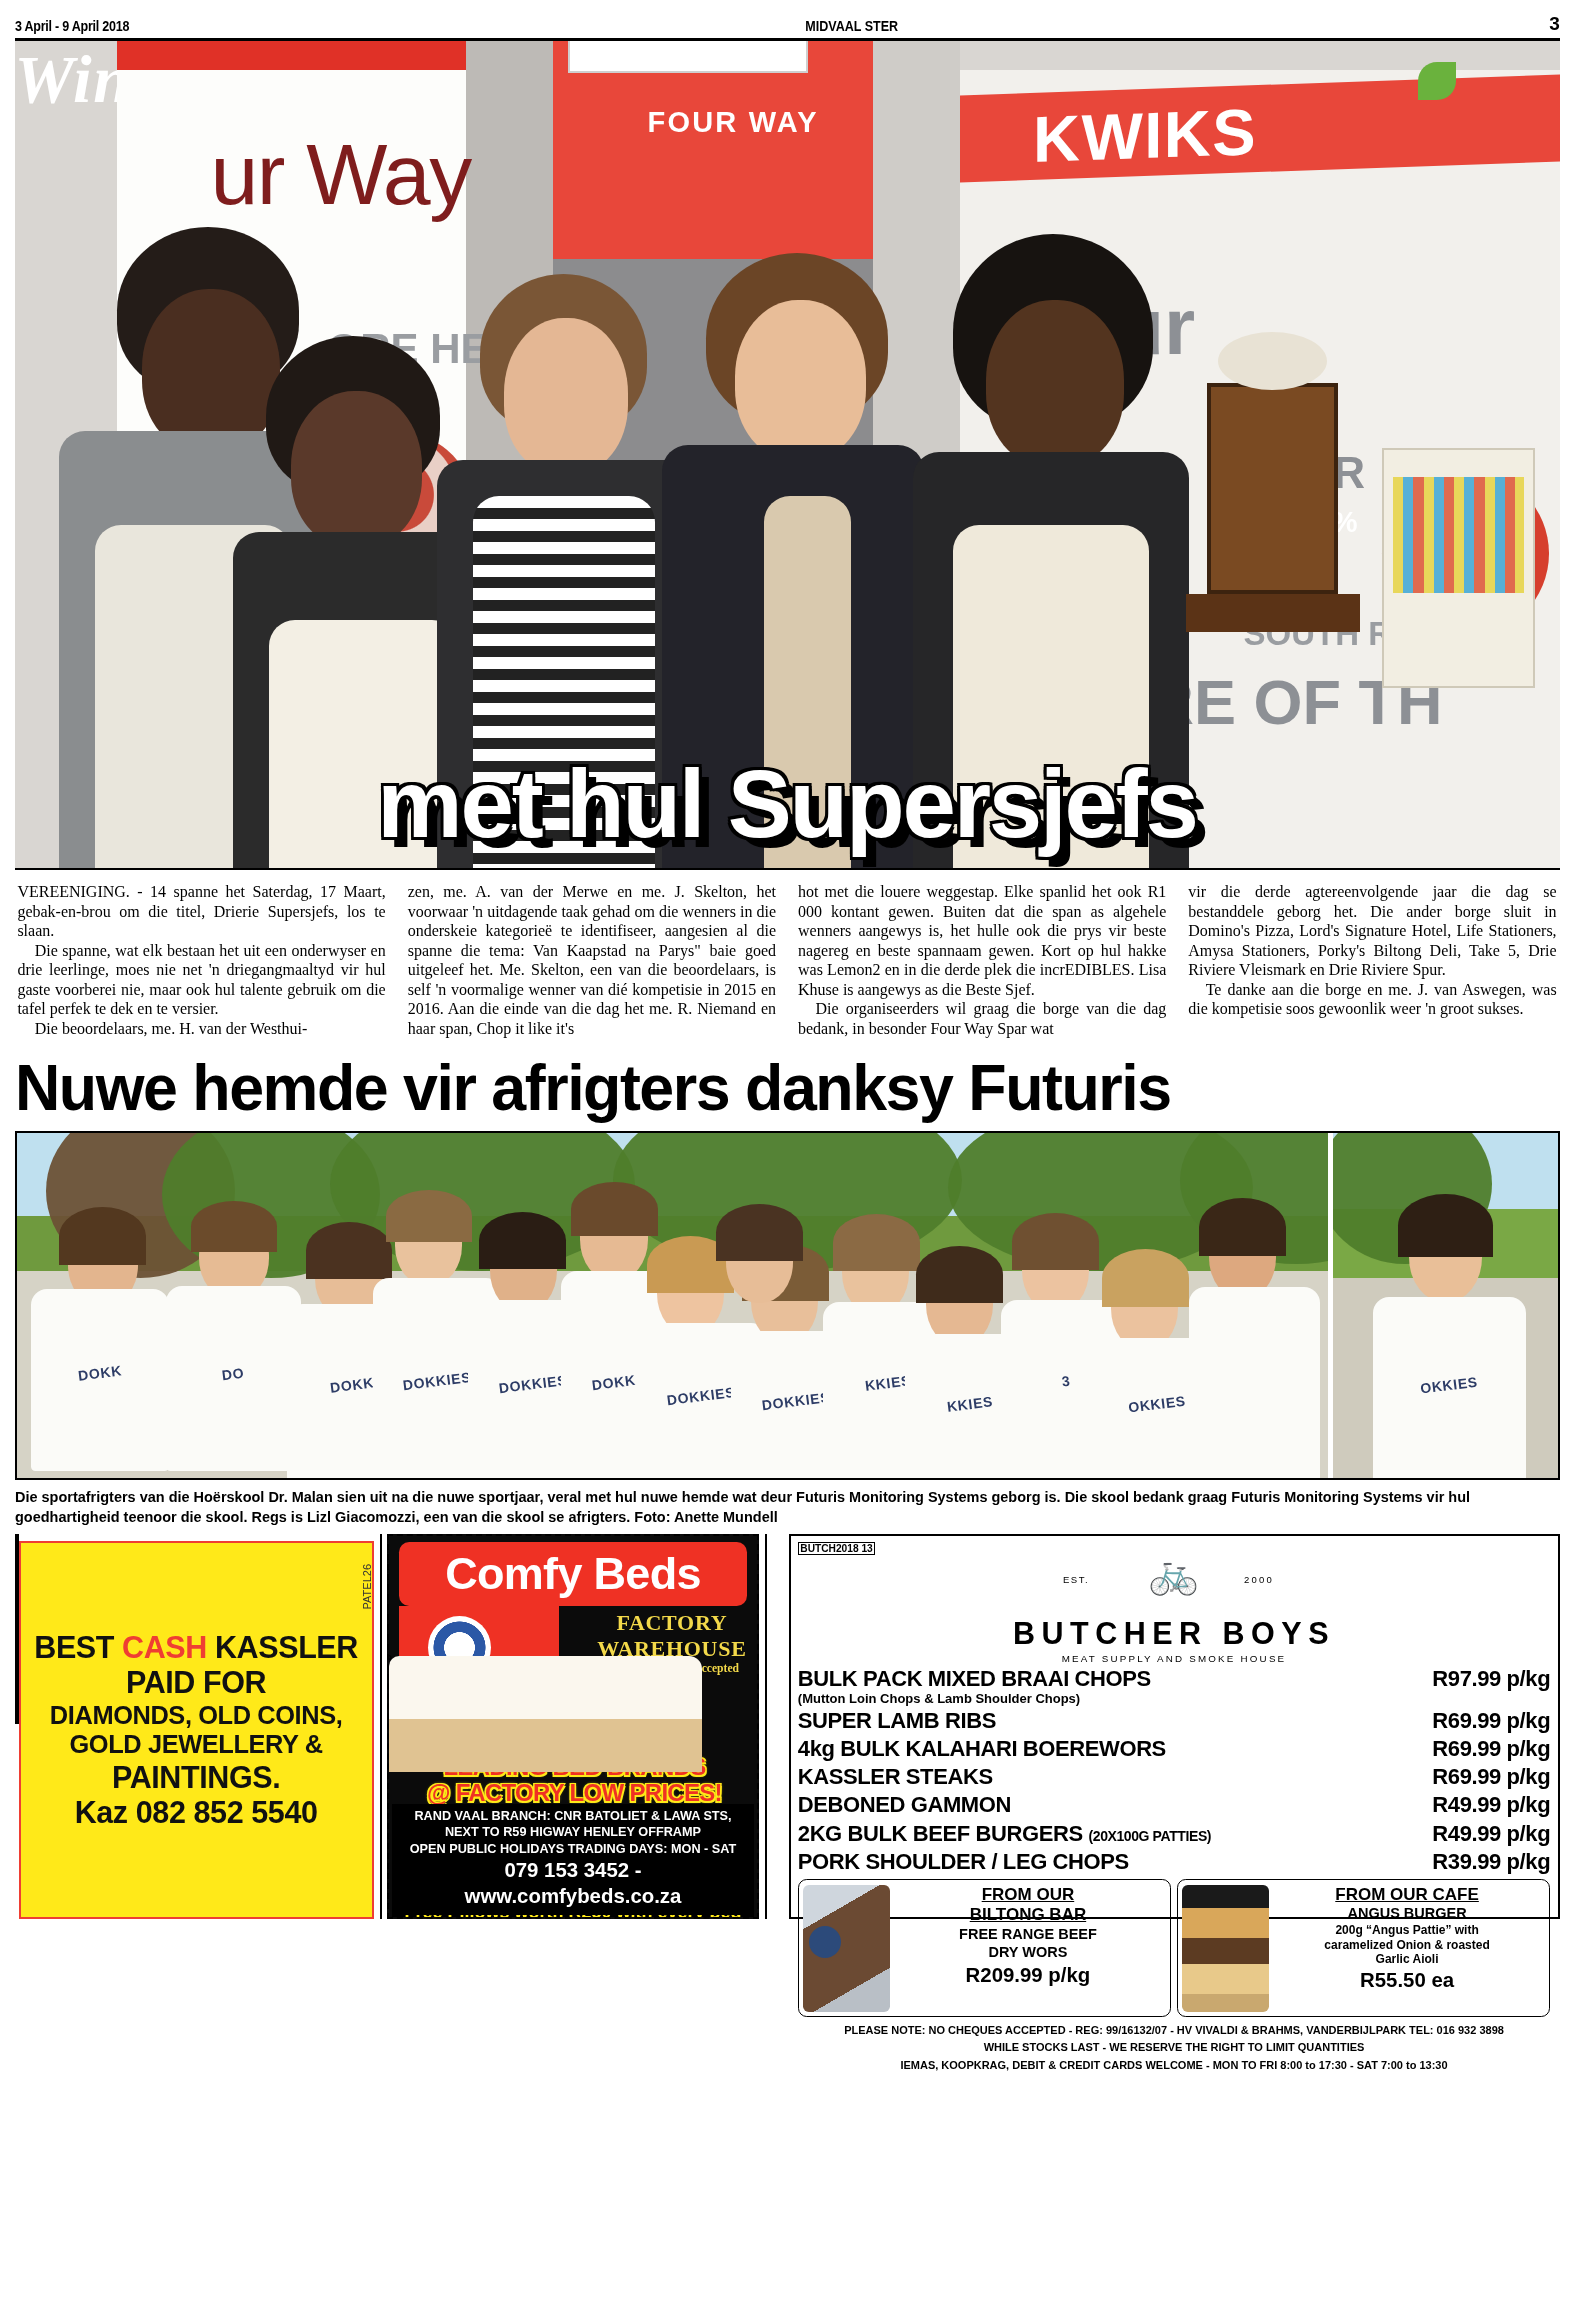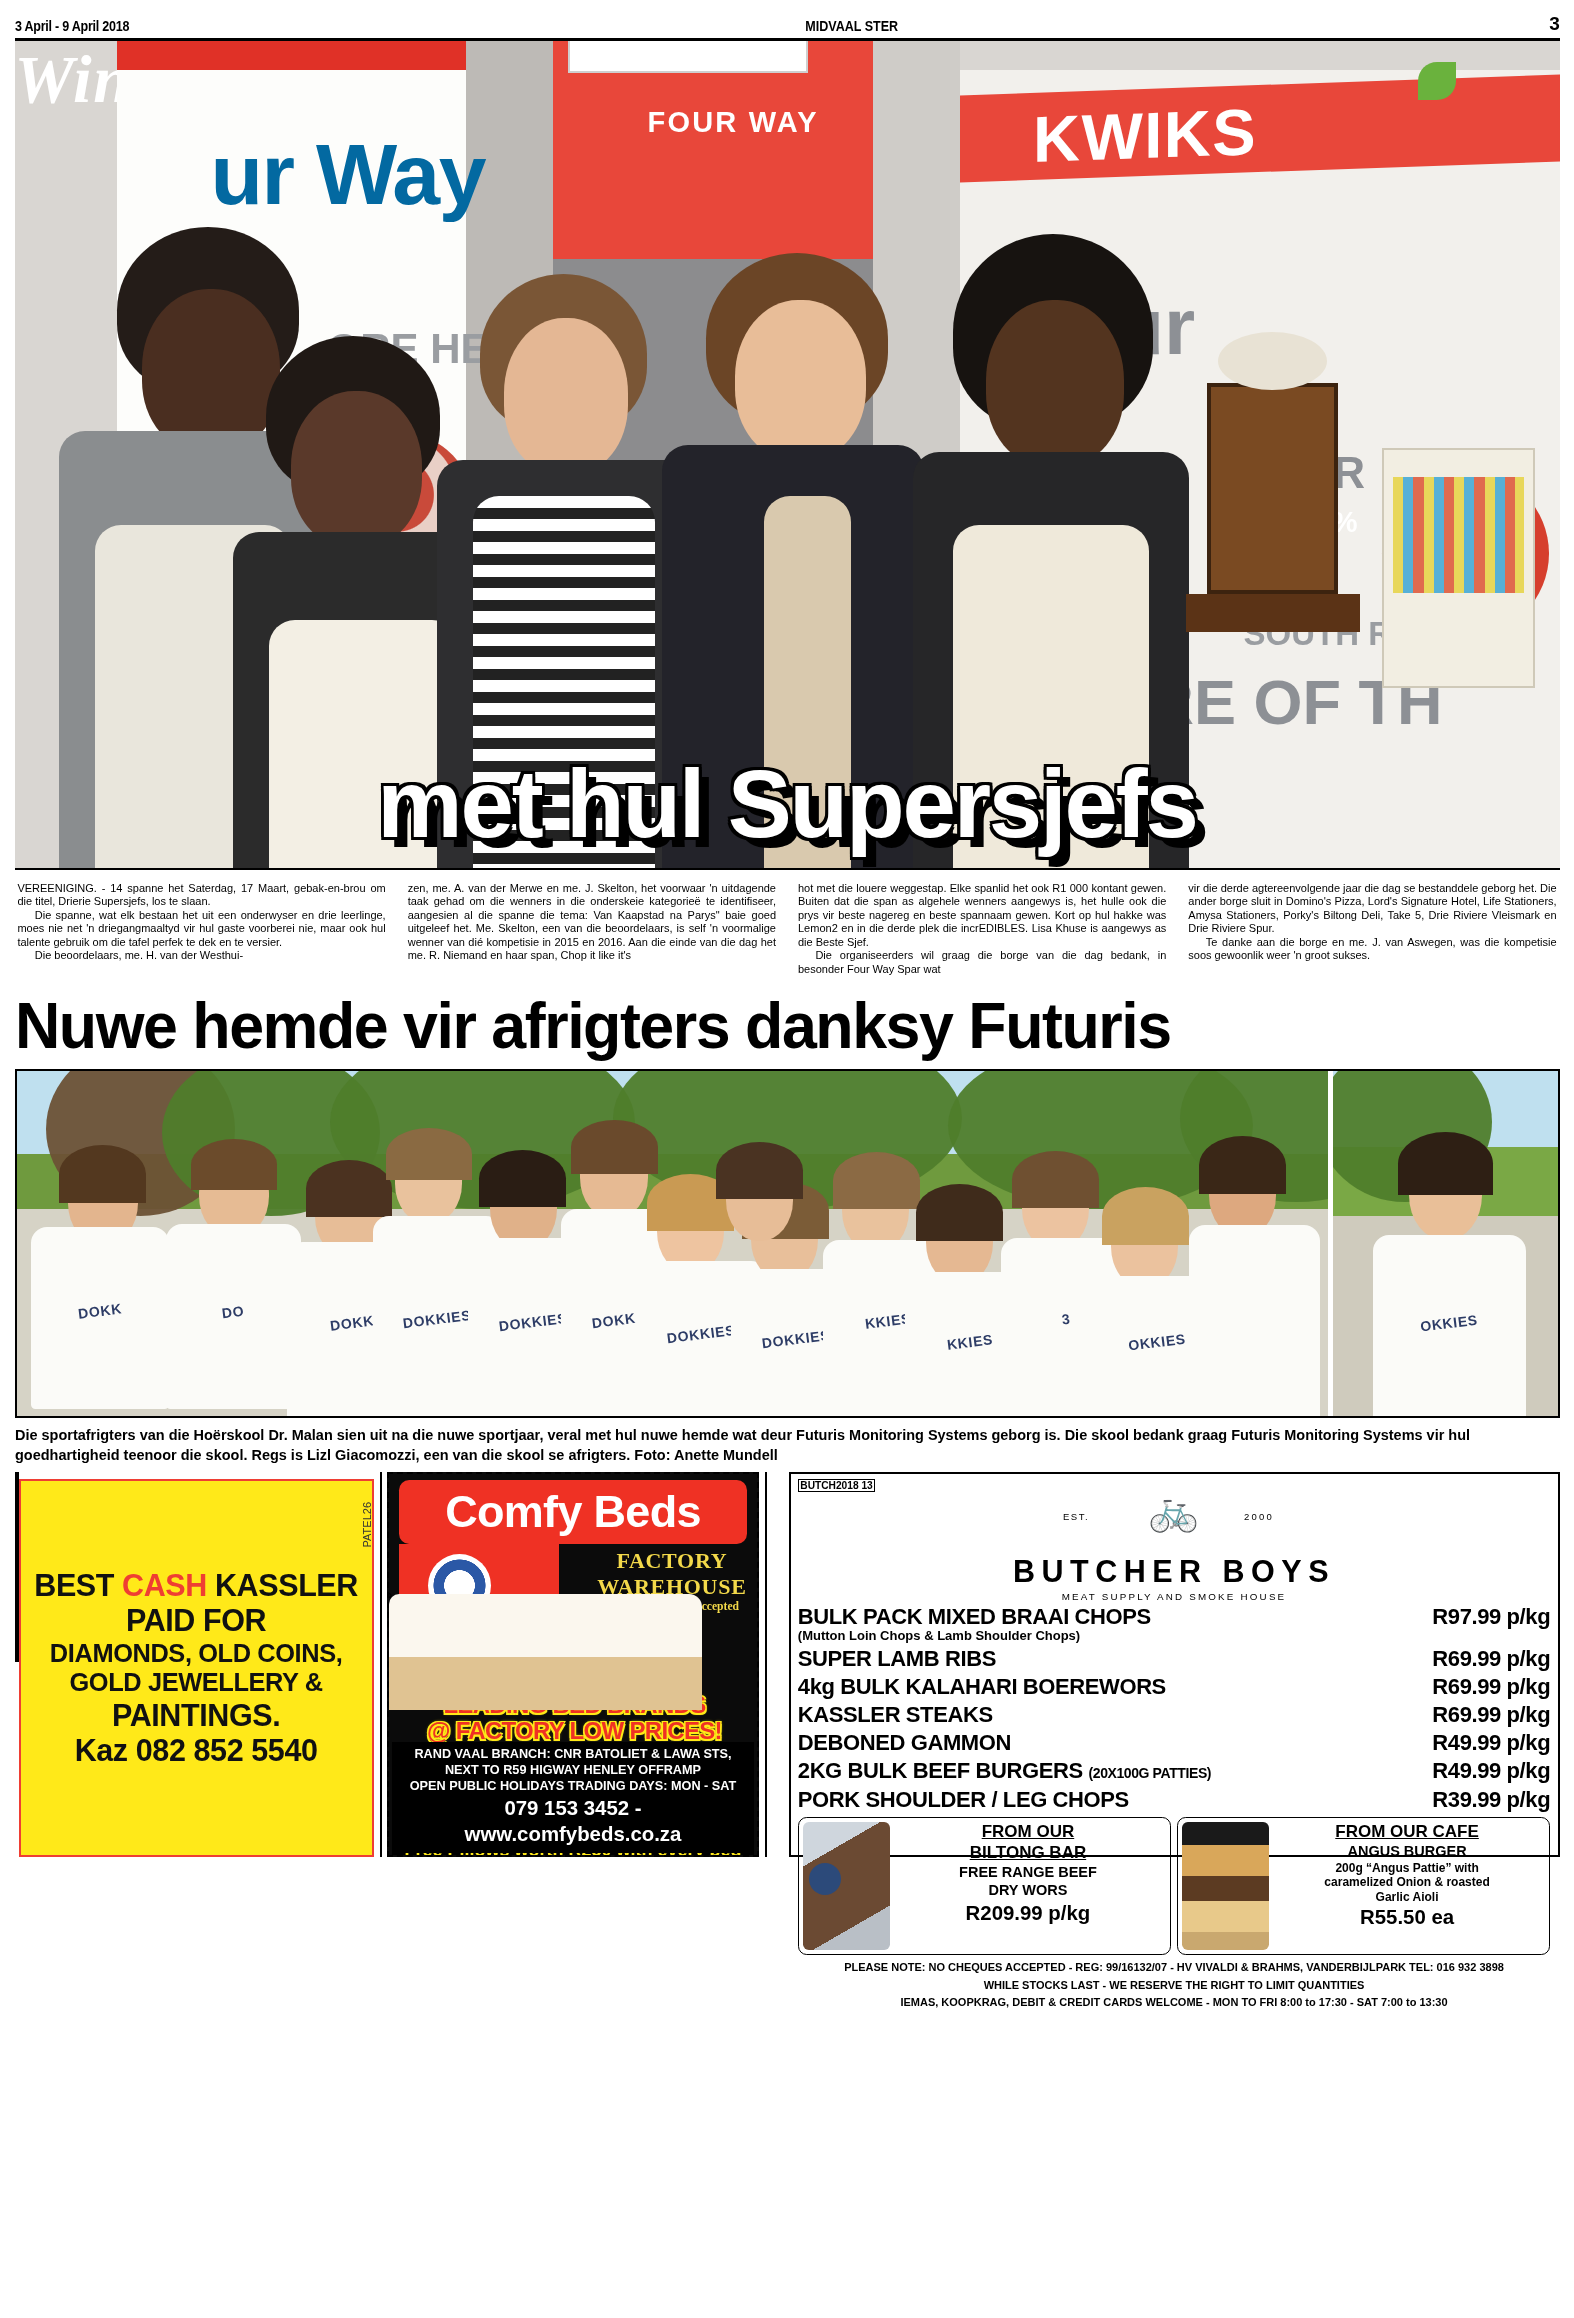--- a/index.html
+++ b/index.html
@@ -38,21 +38,21 @@
   .bb1 .rstrip { position:absolute; left:0; top:0; width:100%; height:29px; background:#e03127;}
   .bb2 { left:451px; top:0; width:87px; height:829px; background:#bdbab6; }
   .bb3 { left:538px; top:0; width:320px; height:218px; background:#e8473a; }
   .bb4 { left:538px; top:218px; width:320px; height:611px; background:#8c8c8e; }
   .bb5 { left:858px; top:0; width:87px; height:829px; background:#cfccc8; }
   .bb6 { left:945px; top:29px; width:600px; height:800px; background:#f2f0ec;}
   .bb7 { left:945px; top:44px; width:600px; height:87px; background:#e8473a; transform:skewY(-2deg); }
   .bb8 { left:553px; top:-4.4px; width:240px; height:36px; background:#fff; border:2.2px solid #cfcfcf;}
   .bbtext { position:absolute; font-family:"Liberation Sans",sans-serif; font-weight:bold;}
   .t-fourway-s { left:633px; top:65px; color:#fff; font-size:29px; letter-spacing:2.2px; }
-  .t-fourway-g { left:196px; top:84px; color:#0369a1; font-size:86px; font-weight:bold; letter-spacing:-1.5px;}
+  .t-fourway-g { left:196px; top:84px; color:#7f1d1d; font-size:86px; font-weight:normal; letter-spacing:-1.5px;}
   .t-kwik { left:1018px; top:57px; color:#fff; font-size:65px; letter-spacing:1.5px; transform:skewY(-2deg);}
   .t-four2 { left:1003px; top:240px; color:#8d9095; font-size:80px; }
   .t-store { left:1229px; top:407px; color:#8d9095; font-size:44px; }
   .t-kwiksp { left:1192px; top:494px; color:#e8473a; font-size:42px; }
   .t-southr { left:1229px; top:574px; color:#9a9da1; font-size:33px; }
   .t-reof { left:1134px; top:625px; color:#8d9095; font-size:63px; }
   .t-winning { left:793px; top:182px; color:#fff; font-size:67px;
     font-family:"Liberation Serif",serif; font-style:italic; font-weight:bold; letter-spacing:1.5px;}
   .t-pct { left:1301px; top:465px; color:#fff; font-size:29px; font-weight:bold;}
   .t-ore { left:313px; top:284px; color:#9a9da1; font-size:42px;}
@@ -80,22 +80,22 @@
       10.2px 10.2px 0 #000;
     padding:0 44px;
   }
   .hero-headline .l2 { display:block; }
 
   
   .article {
     display:grid; grid-template-columns:repeat(4, 1fr); column-gap:22px;
     margin-top:11.6px; padding:0 2.9px;
   }
-  .col { font-size:11px; line-height:1.22; text-align:justify; hyphens:none;
-         font-family:Liberation Sans, sans-serif; }
+  .col { font-size:16px; line-height:1.22; text-align:justify; hyphens:none;
+         font-family:Liberation Serif, serif; }
   .col p { margin:0; }
   .col p + p { text-indent:17.4px; }
 
   
   .headline2 {
     font-family:"Liberation Sans", sans-serif; font-weight:bold;
     font-size:64px; letter-spacing:-1.5px; margin-top:13px; margin-bottom:5.8px;
     transform:scaleX(0.98); transform-origin:left;
     white-space:nowrap;
   }

